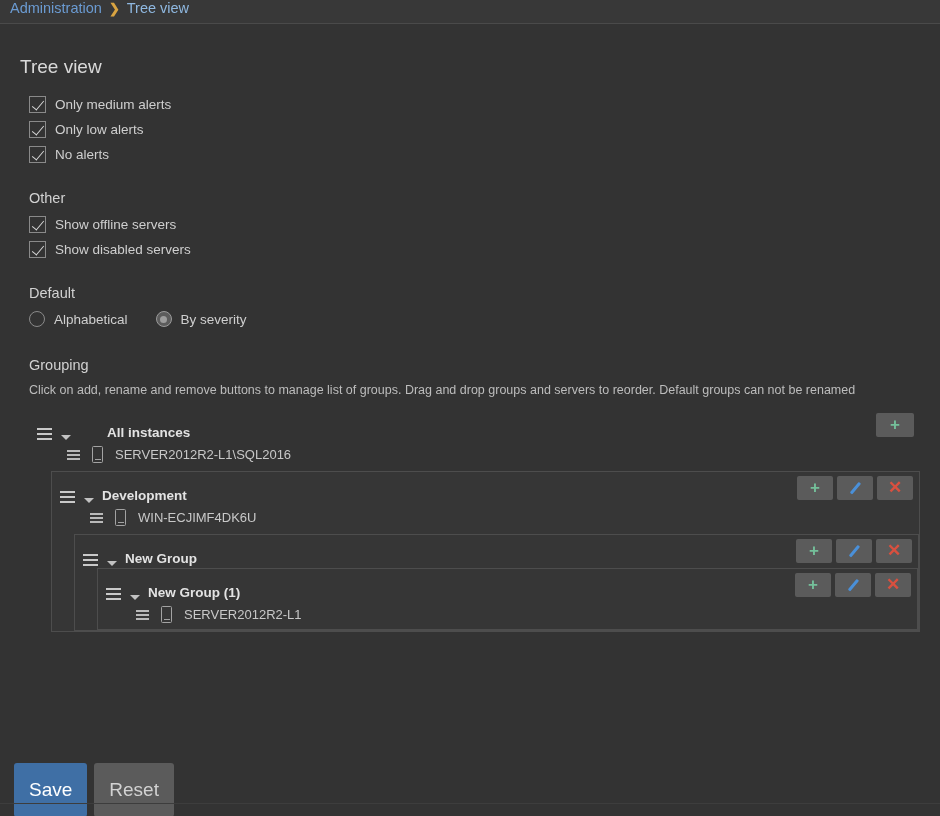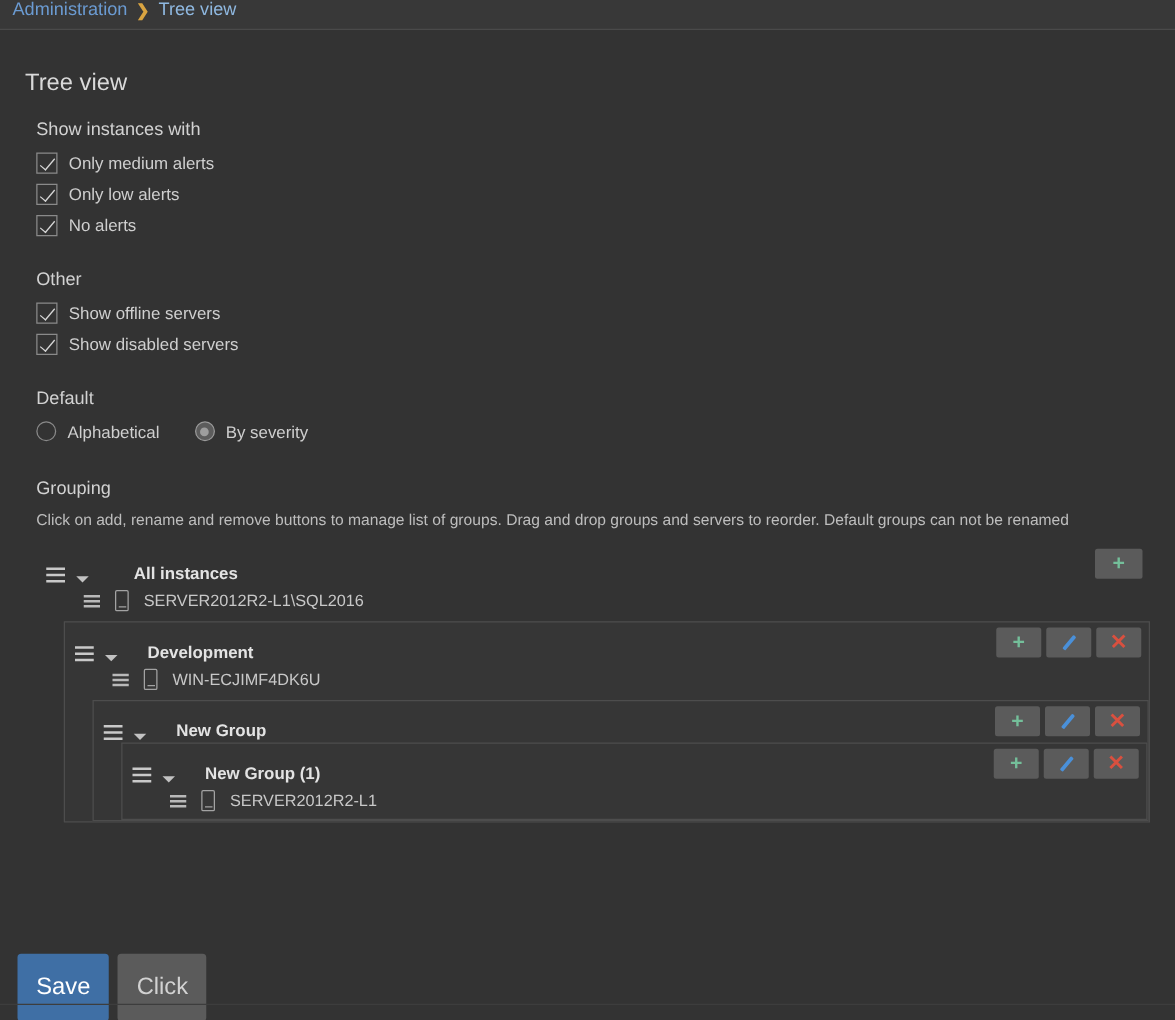--- a/index.html
+++ b/index.html
@@ -114,21 +114,21 @@
     display: flex;
     align-items: flex-end;
     height: 31px;
     padding-left: 8px;
     position: relative;
   }
   .group-title {
     font-size: 13.5px;
     font-weight: bold;
     color: #e3e3e3;
-    margin-left: 24px;
+    margin-left: 8px;
     white-space: nowrap;
   }
   .group-box.root > .group-header > .group-title { margin-left: 36px; }
 
   .drag-handle {
     width: 15px; height: 12px;
     flex: 0 0 auto;
     display: flex; flex-direction: column; justify-content: space-between;
     cursor: move;
   }
@@ -245,21 +245,20 @@
     <span class="crumb-sep">❯</span>
     <span class="crumb-current">Tree view</span>
   </div>
 </div>
 
 <div id="page">
 
   <h1 id="page-title">Tree view</h1>
 
   <div class="section">
-    <div class="section-heading">Show instances with</div>
 
     <div class="check-row">
       <span class="chk checked"></span>
       <span class="check-label">Only medium alerts</span>
     </div>
     <div class="check-row">
       <span class="chk checked"></span>
       <span class="check-label">Only low alerts</span>
     </div>
     <div class="check-row">
@@ -400,15 +399,15 @@
           </div>
 
         </div>
       </div>
     </div>
   </div>
 </div>
 
 <div id="footer">
   <button class="btn" id="save-button">Save</button>
-  <button class="btn" id="reset-button">Click</button>
+  <button class="btn" id="reset-button">Reset</button>
 </div>
 <div id="footer-divider"></div>
 
 </body></html>

